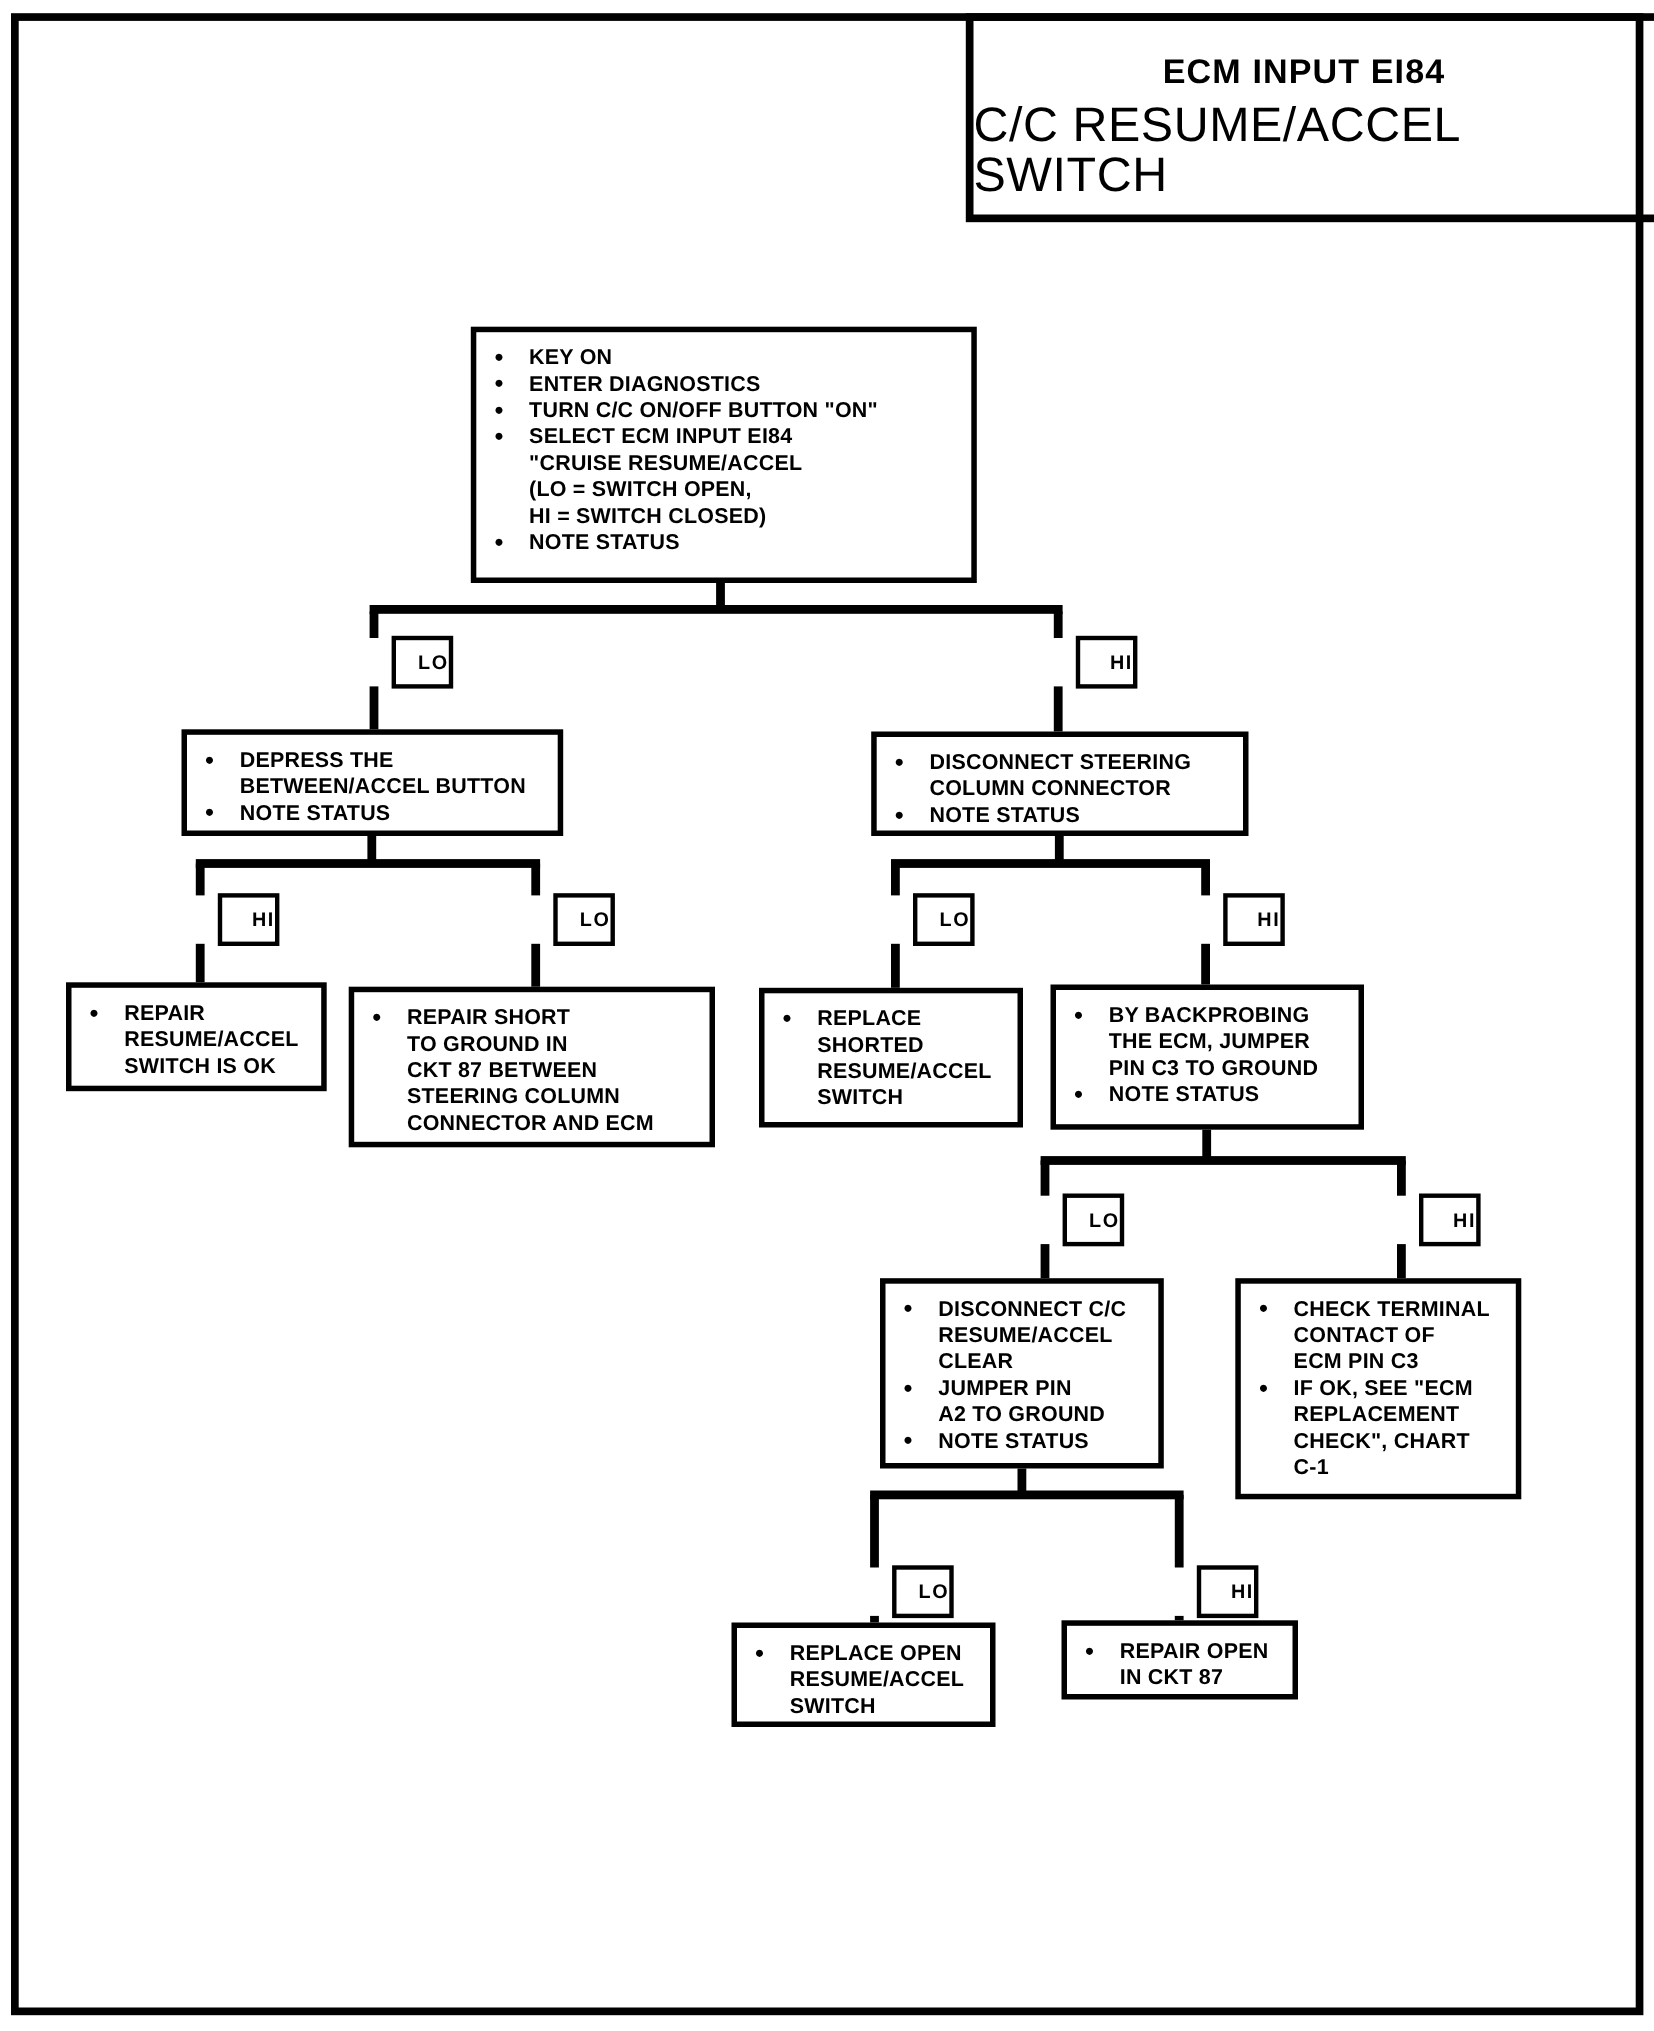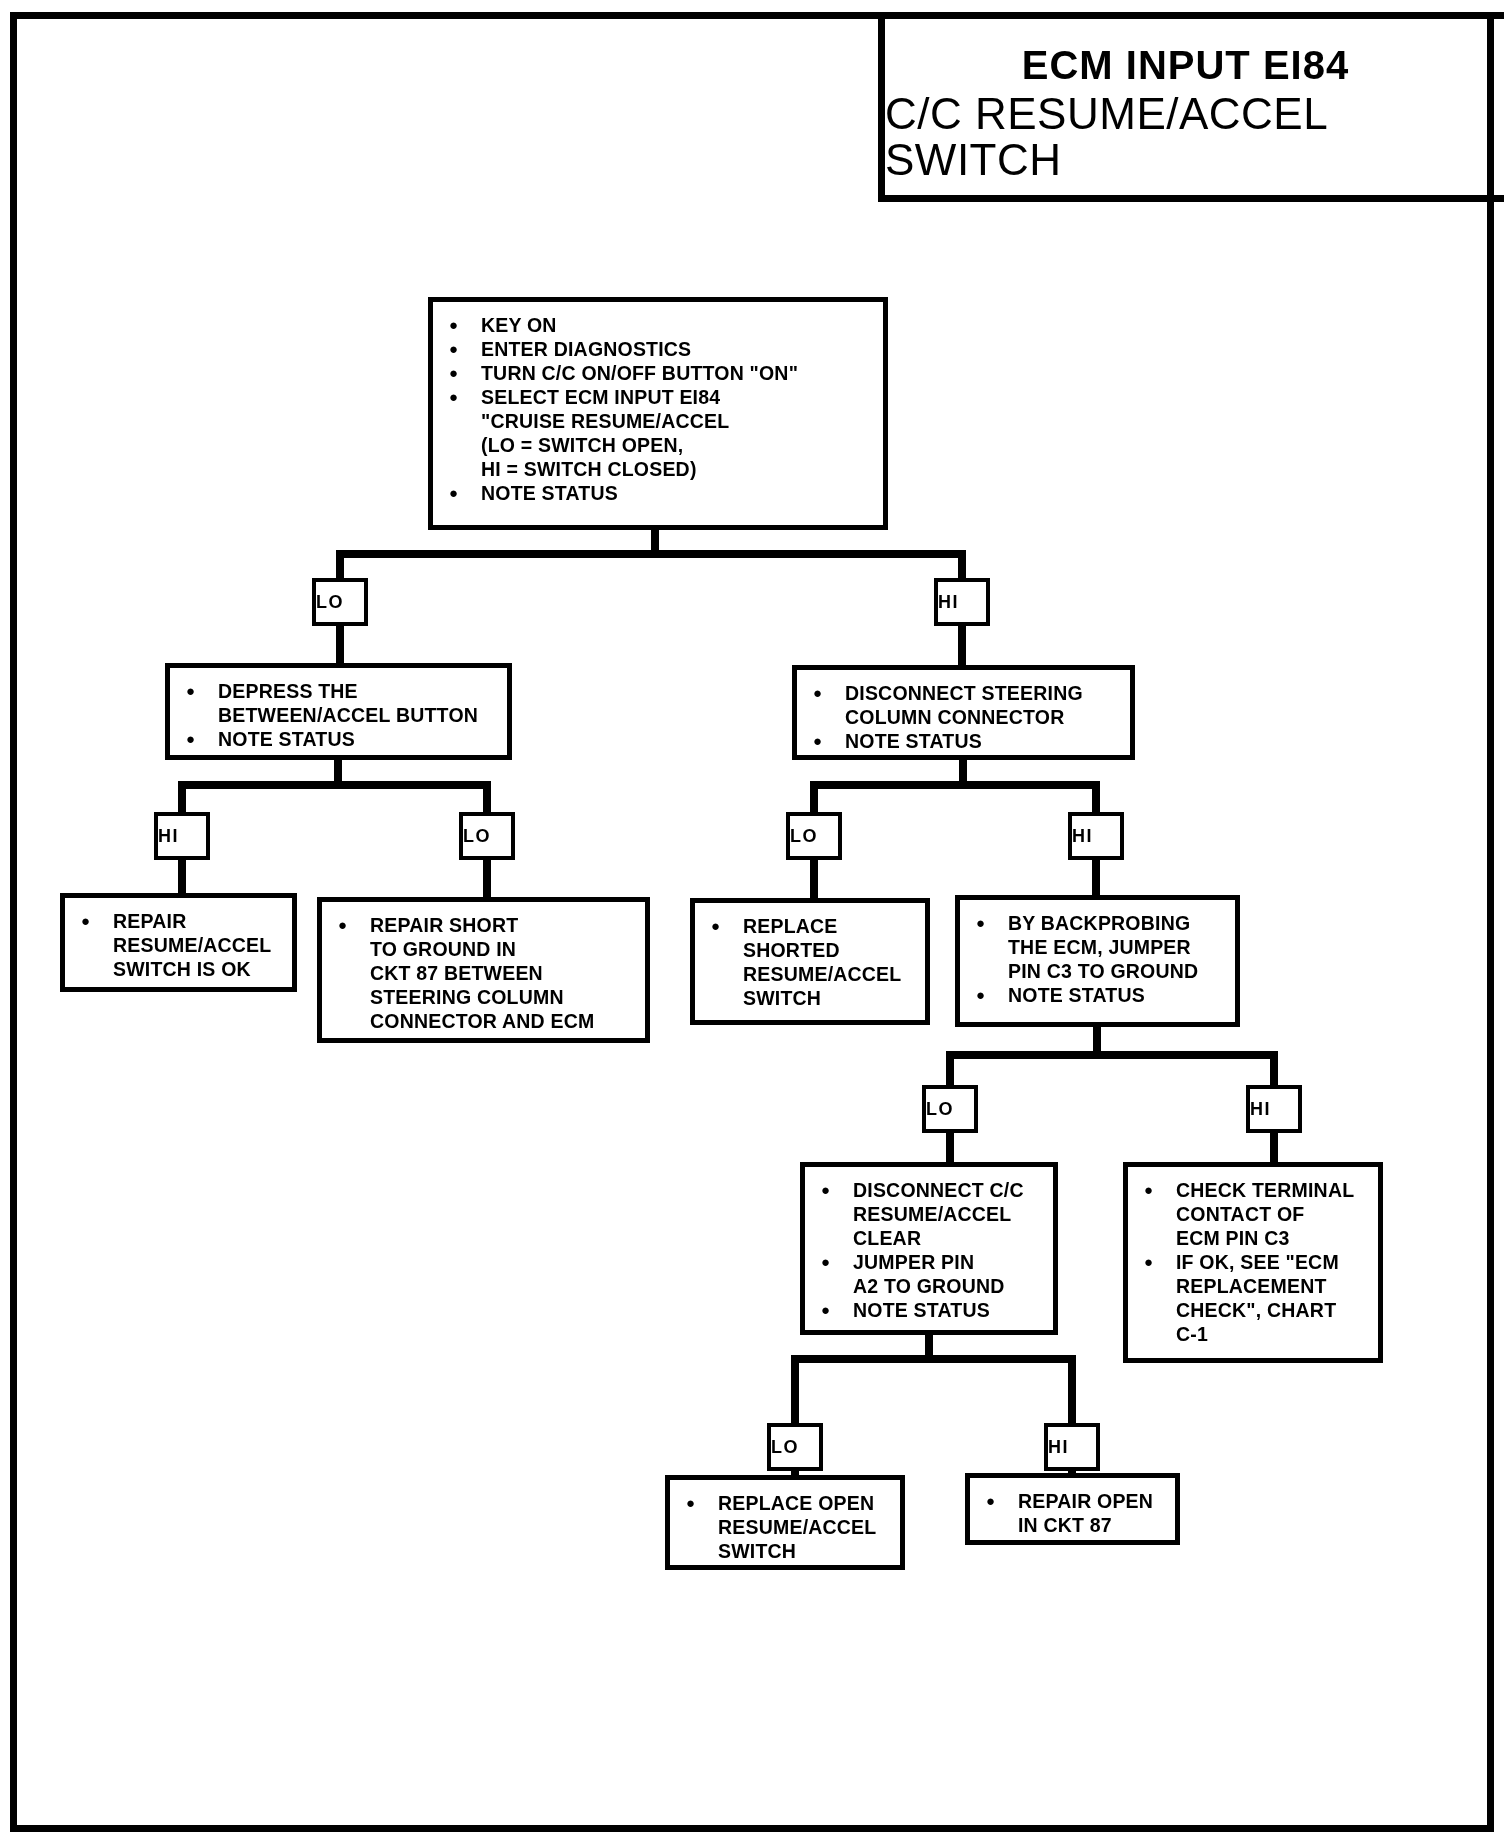--- a/index.html
+++ b/index.html
@@ -10,36 +10,36 @@
   .frame {
     position:absolute; left:10px; top:12px; width:1470px; height:1806px;
     border:7px solid #000;
   }
   .titlebox {
     position:absolute; left:878px; top:12px; width:601px; height:164px;
     border:7px solid #000; display:flex; flex-direction:column;
     justify-content:flex-end; align-items:center; padding-bottom:12px;
     padding-right:36px; box-sizing:content-box;
   }
-  .title1 { font-size:40px; font-weight:700; letter-spacing:1px; line-height:52px; }
+  .title1 { font-size:31px; font-weight:700; letter-spacing:1px; line-height:52px; }
   .title2 { font-size:44px; font-weight:400; letter-spacing:0.5px; line-height:46px; }
   .node {
     position:absolute; border:5px solid #000; box-sizing:border-box;
     background:#fff; padding:11px 6px 6px 14px;
   }
   .li {
     display:flex; font-size:19.5px; font-weight:700; line-height:24px;
     letter-spacing:0.2px; white-space:nowrap;
   }
   .bl { flex:none; width:32px; padding-left:2px; font-size:15px; }
   .cont { padding-left:34px; }
   .conn {
     position:absolute; width:56px; height:48px; border:4px solid #000;
     box-sizing:border-box; background:#fff; display:flex; align-items:center;
-    justify-content:flex-start; font-size:18px; font-weight:700; letter-spacing:1.5px;
+    justify-content:flex-end; font-size:18px; font-weight:700; letter-spacing:1.5px;margin-left:44px;
   }
   .ln { position:absolute; background:#000; }
   .footer {
     position:absolute; left:0; top:1779px; width:1504px; text-align:center;
     font-size:20.5px; font-weight:700; letter-spacing:0.3px;
   }
 </style>
 </head>
 <body>
 

